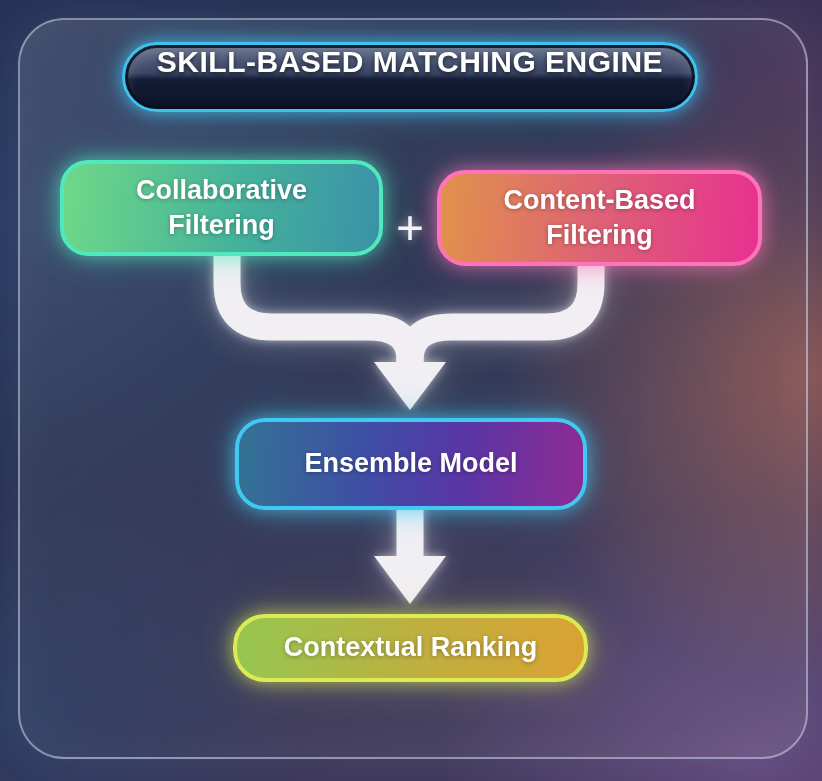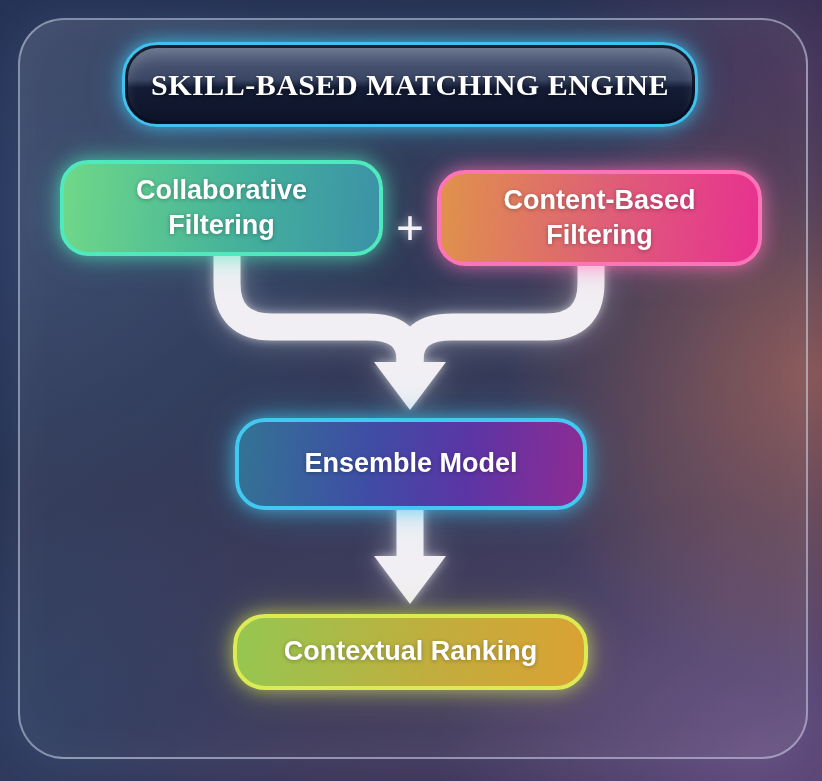--- a/index.html
+++ b/index.html
@@ -18,27 +18,27 @@
   
   .panel{
     position:absolute;left:18px;top:18px;width:786px;height:737px;
     border-radius:46px;
     border:2px solid rgba(215,228,245,.50);
     background:linear-gradient(140deg, rgba(255,255,255,.12) 0%, rgba(255,255,255,.05) 38%, rgba(255,255,255,.03) 60%, rgba(255,255,255,.07) 100%);
     box-shadow:0 0 46px rgba(150,170,220,.12), inset 0 0 60px rgba(255,255,255,.04);
   }
   
   .title-box{
-    position:absolute;left:122px;top:42px;width:576px;height:85px;
+    position:absolute;left:122px;top:42px;width:576px;height:70px;
     box-sizing:border-box;border-radius:35px;
     border:3px solid #3fc2ee;
     background:linear-gradient(180deg,#55627f 0%,#3a4664 44%,#141c36 54%,#0c1328 100%);
     box-shadow:0 0 16px rgba(63,194,238,.75), 0 0 34px rgba(63,194,238,.35),
                inset 0 0 0 3px rgba(8,14,30,.85), inset 0 10px 14px rgba(255,255,255,.18);
-    display:flex;align-items:center;justify-content:center;font-family:Liberation Serif, serif;
+    display:flex;align-items:flex-start;justify-content:center;
   }
   .title-box span{
     color:#fff;font-size:30px;font-weight:700;letter-spacing:.5px;
     text-shadow:0 2px 4px rgba(0,0,0,.55);white-space:nowrap;
   }
   
   .node{
     position:absolute;box-sizing:border-box;
     display:flex;align-items:center;justify-content:center;text-align:center;
     color:#fff;font-size:27px;font-weight:700;line-height:1.3;
@@ -57,21 +57,21 @@
     background:linear-gradient(95deg,#e0924b 0%,#de5f77 52%,#e73190 100%);
     box-shadow:0 0 18px rgba(255,116,184,.65), 0 0 38px rgba(255,116,184,.30);
   }
   .node-ensemble{
     left:235px;top:418px;width:352px;height:92px;border-radius:30px;
     border:4px solid #41c9f2;
     background:linear-gradient(95deg,#337394 0%,#3f4da5 38%,#5b35a5 66%,#8e2b94 100%);
     box-shadow:0 0 18px rgba(65,201,242,.70), 0 0 40px rgba(65,201,242,.30);
   }
   .node-contextual{
-    left:233px;top:614px;width:355px;height:76px;border-radius:32px;
+    left:233px;top:614px;width:355px;height:68px;border-radius:32px;
     border:4px solid #dcea54;
     background:linear-gradient(95deg,#95c751 0%,#c0ae3e 55%,#daa233 100%);
     box-shadow:0 0 18px rgba(220,234,84,.65), 0 0 40px rgba(220,234,84,.28);
   }
   .plus{
     position:absolute;left:378px;top:196px;width:64px;height:62px;z-index:2;
     display:flex;align-items:center;justify-content:center;
     color:#f4f4fa;font-size:48px;font-weight:300;
     text-shadow:0 0 10px rgba(255,255,255,.55);
   }

